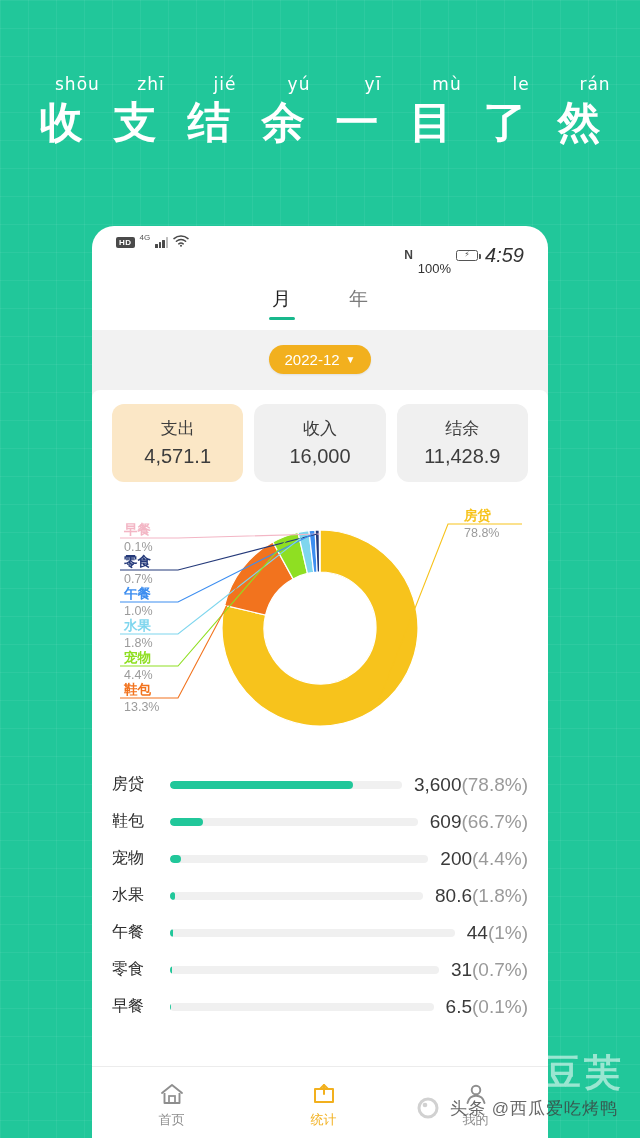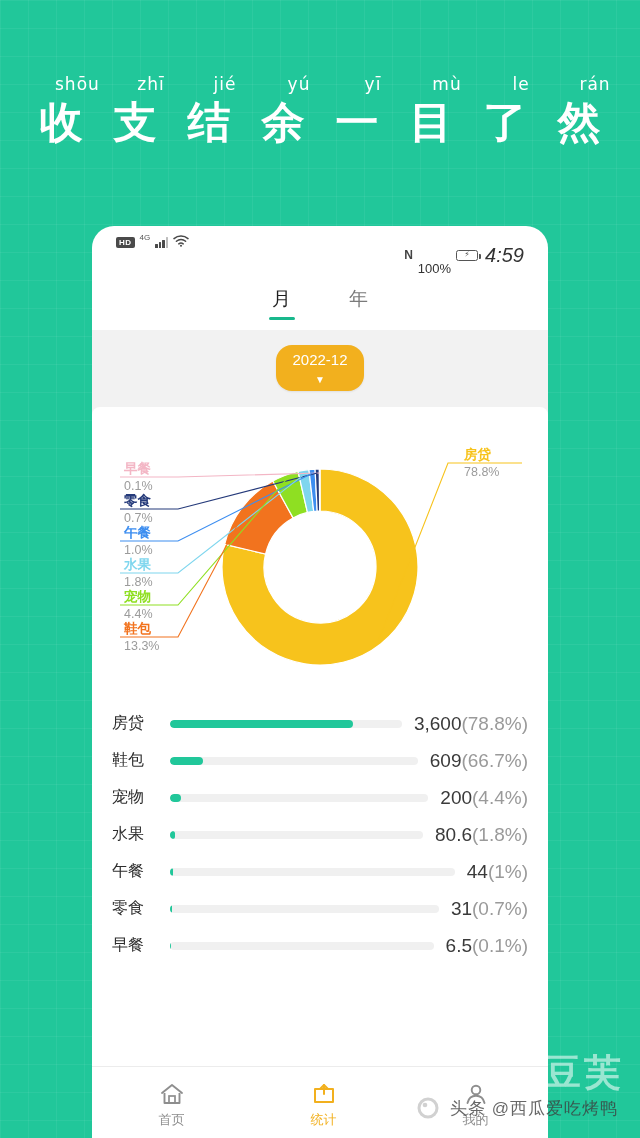--- a/index.html
+++ b/index.html
@@ -91,21 +91,20 @@
     bottom: 0; width: 26px; height: 3.5px; background: #18b88c; border-radius: 2px;
   }
 
   
   .content { background: #f2f2f2; padding-top: 1px; }
   .date-row { display: flex; justify-content: center; padding: 14px 0 16px 0; }
   .date-pill {
     background: #f2b01e; color: #ffffff; font-size: 15px;
     padding: 6px 16px; border-radius: 16px; display: flex; align-items: center; gap: 6px;
     box-shadow: 0 1px 2px rgba(0,0,0,.08);
-    flex-direction: column;
   }
   .date-pill .caret { font-size: 10px; }
 
   .sheet { background: #ffffff; border-radius: 8px 8px 0 0; padding: 14px 20px 0 20px; }
 
   .cards { display: flex; gap: 11px; }
   .card {
     flex: 1; background: #f0f0f0; border-radius: 12px;
     padding: 13px 4px 14px 4px; text-align: center;
   }
@@ -223,20 +222,34 @@
   <div class="content">
     <div class="date-row">
       <div class="date-pill">
         <span>2022-12</span>
         <span class="caret">▼</span>
       </div>
     </div>
 
     <div class="sheet">
 
+      <div class="cards">
+        <div class="card active">
+          <div class="card-label">支出</div>
+          <div class="card-value">4,571.1</div>
+        </div>
+        <div class="card">
+          <div class="card-label">收入</div>
+          <div class="card-value">16,000</div>
+        </div>
+        <div class="card">
+          <div class="card-label">结余</div>
+          <div class="card-value">11,428.9</div>
+        </div>
+      </div>
 
       <div class="chart-wrap">
         <svg viewBox="0 0 416 268" preserveAspectRatio="xMidYMid meet">
           <g id="donut-slices">
               <path d="M208,36A98,98 0 1 1 112.6666177340154,111.2943569629122L153.52378156229452,121.02534683594983A56,56 0 1 0 208,78Z" fill="#f7c31c" stroke="#ffffff" stroke-width="1.2"></path>
               <path d="M112.6666177340154,111.2943569629122A98,98 0 0 1 160.8312697832245,48.09824862241136L181.04643987612832,84.9132849270922A56,56 0 0 0 153.52378156229452,121.02534683594983Z" fill="#f2731e" stroke="#ffffff" stroke-width="1.2"></path>
               <path d="M160.8312697832245,48.09824862241136A98,98 0 0 1 186.04304682004908,38.49140244431686L195.45316961145662,79.42365853960965A56,56 0 0 0 181.04643987612832,84.9132849270922Z" fill="#8fdf22" stroke="#ffffff" stroke-width="1.2"></path>
               <path d="M186.04304682004908,38.49140244431686A98,98 0 0 1 196.95107608083364,36.62484259202209L201.6863291890478,78.35705290972692A56,56 0 0 0 195.45316961145662,79.42365853960965Z" fill="#7fd6ee" stroke="#ffffff" stroke-width="1.2"></path>
               <path d="M196.95107608083364,36.62484259202209A98,98 0 0 1 203.08097170521515,36.12353111888892L205.1891266886944,78.07058921079367A56,56 0 0 0 201.6863291890478,78.35705290972692Z" fill="#3d8ef0" stroke="#ffffff" stroke-width="1.2"></path>
               <path d="M203.08097170521515,36.12353111888892A98,98 0 0 1 207.38486701626815,36.00193057303463L207.6484954378675,78.00110318459122A56,56 0 0 0 205.1891266886944,78.07058921079367Z" fill="#253a7a" stroke="#ffffff" stroke-width="1.2"></path>

